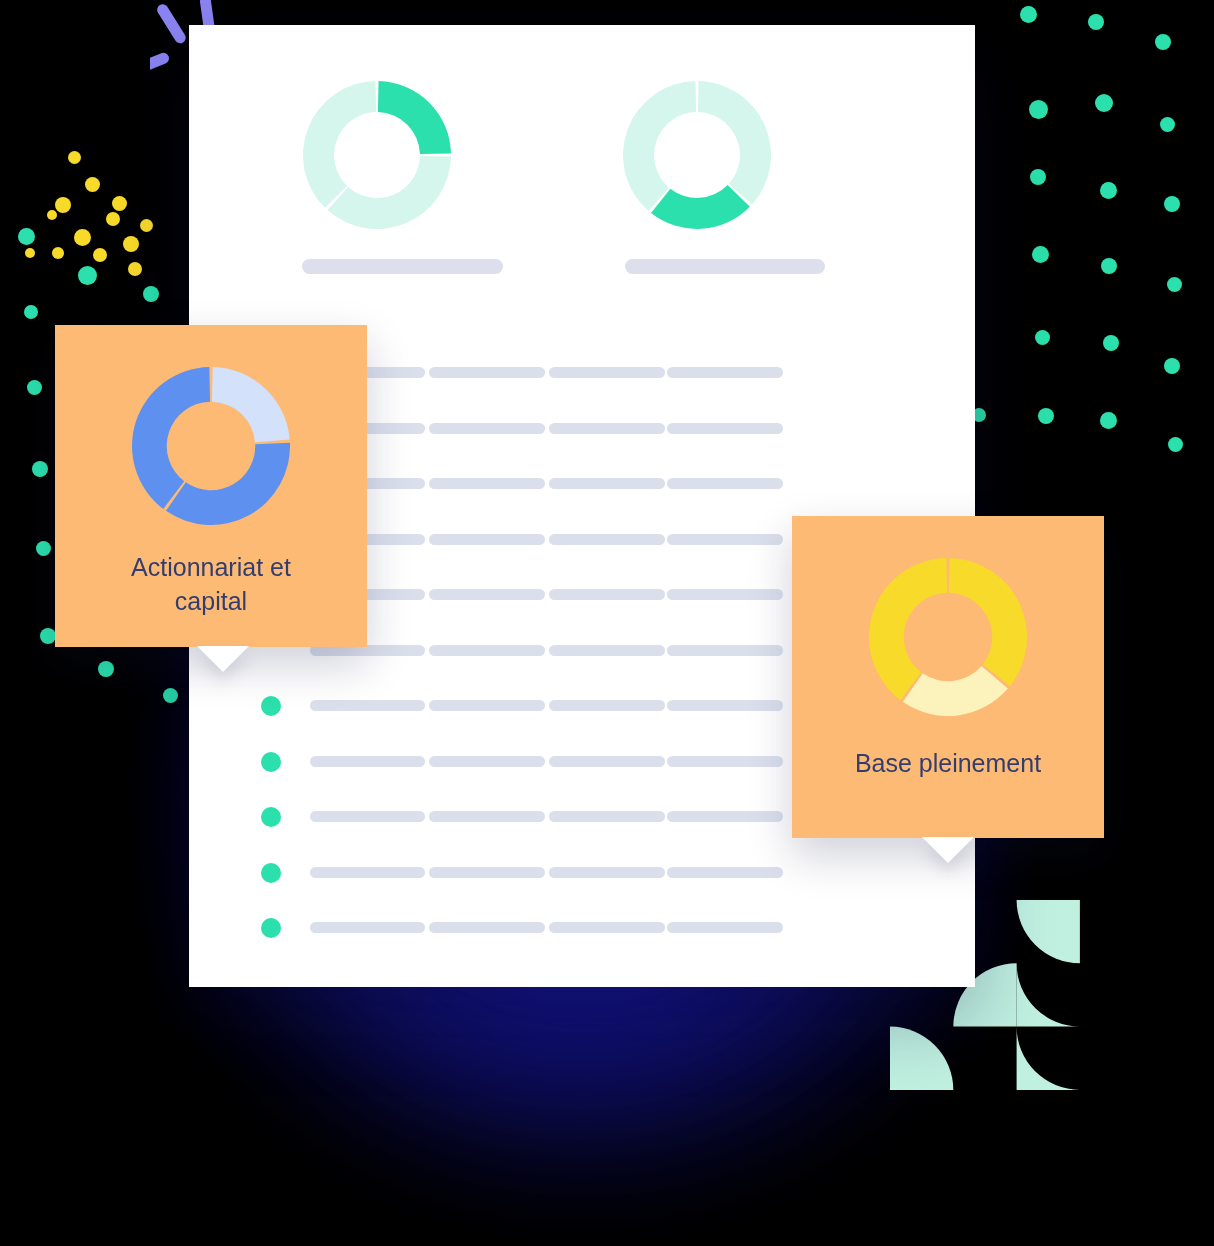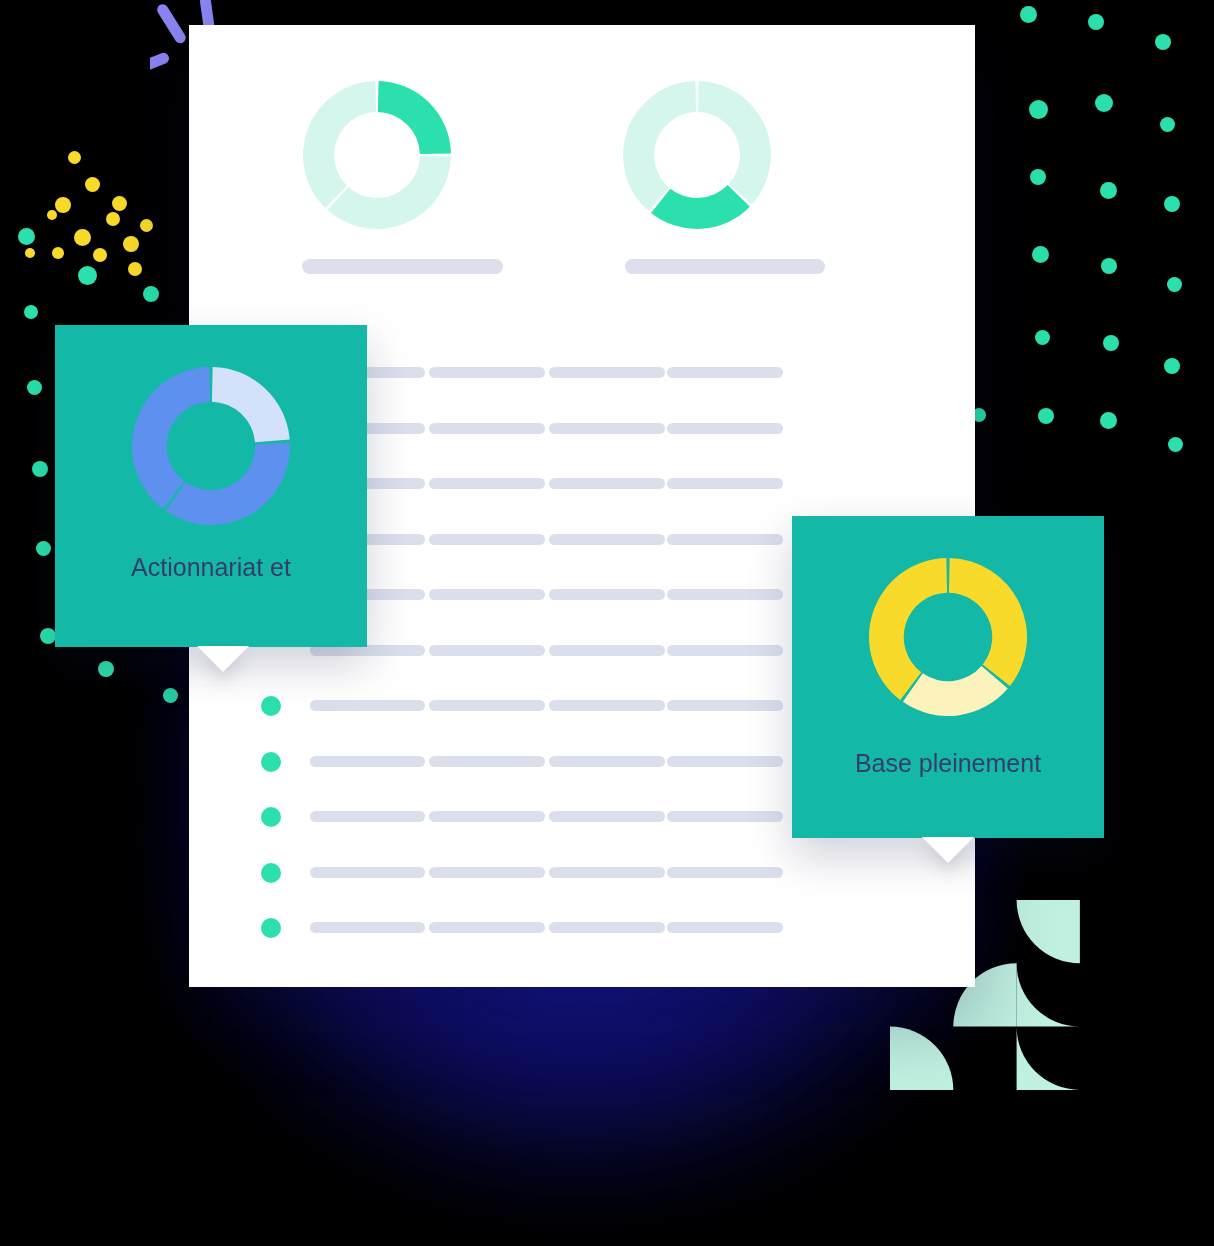--- a/index.html
+++ b/index.html
@@ -107,21 +107,21 @@
     left: 260px;
     width: 20px;
     height: 20px;
     border-radius: 50%;
     background: #2BE0AC;
   }
 
   
   .tip {
     position: absolute;
-    background: #14b8a6;
+    background: #fdba74;
     box-shadow: 0 18px 42px rgba(20,25,70,0.20);
   }
   .tip-label {
     position: absolute;
     left: 0;
     width: 100%;
     text-align: center;
     color: #343E6E;
     font-size: 25px;
     line-height: 34px;
@@ -319,20 +319,21 @@
     <div style="position:absolute; left:50%; top:42px; transform:translateX(-50%);">
       <svg width="158" height="158" viewBox="0 0 100 100">
         <g id="donut-blue-slices">
             <path d="M 51.047120994167855 0.010965826257724132 A 50 50 0 0 1 99.82464296247522 45.816107833384216 L 77.90180005898613 47.65702038669516 A 28.000000000000004 28.000000000000004 0 0 0 50.586387756734 22.006140862704324 Z" fill="#D3E1FB"></path>
             <path d="M 99.95614150494292 47.90621731354001 A 50 50 0 0 1 21.464321615778438 91.05746045668522 L 34.02002010483592 72.99217785574373 A 28.000000000000004 28.000000000000004 0 0 0 77.97543924276803 48.82748169558241 Z" fill="#5E91EF"></path>
             <path d="M 19.77004425688126 89.82649590120982 A 50 50 0 0 1 48.952879005832166 0.010965826257724132 L 49.41361224326601 22.006140862704324 A 28.000000000000004 28.000000000000004 0 0 0 33.0712247838535 72.3028377046775 Z" fill="#5E91EF"></path>
           </g>
       </svg>
     </div>
     <div class="tip-label" style="top:225px;">Actionnariat et</div>
+    <div class="tip-label" style="top:259px;">capital</div>
   </div>
   <div class="tip-arrow" style="left:197px; top:646px;"></div>
 
   <div class="tip tip-yellow">
     <div style="position:absolute; left:50%; top:42px; transform:translateX(-50%);">
       <svg width="158" height="158" viewBox="0 0 100 100">
         <g id="donut-yellow-slices">
             <path d="M 51.047120994167855 0.010965826257724132 A 50 50 0 0 1 89.184672866292 81.05738901391551 L 71.94341680512352 67.39213784779268 A 28.000000000000004 28.000000000000004 0 0 0 50.586387756734 22.006140862704324 Z" fill="#F8DA2A"></path>
             <path d="M 87.84975278258783 82.67103019950527 A 50 50 0 0 1 21.464321615778438 91.05746045668522 L 34.02002010483592 72.99217785574373 A 28.000000000000004 28.000000000000004 0 0 0 71.19586155824919 68.29577691172295 Z" fill="#FCF3BC"></path>
             <path d="M 19.77004425688126 89.82649590120982 A 50 50 0 0 1 48.952879005832166 0.010965826257724132 L 49.41361224326601 22.006140862704324 A 28.000000000000004 28.000000000000004 0 0 0 33.0712247838535 72.3028377046775 Z" fill="#F8DA2A"></path>

